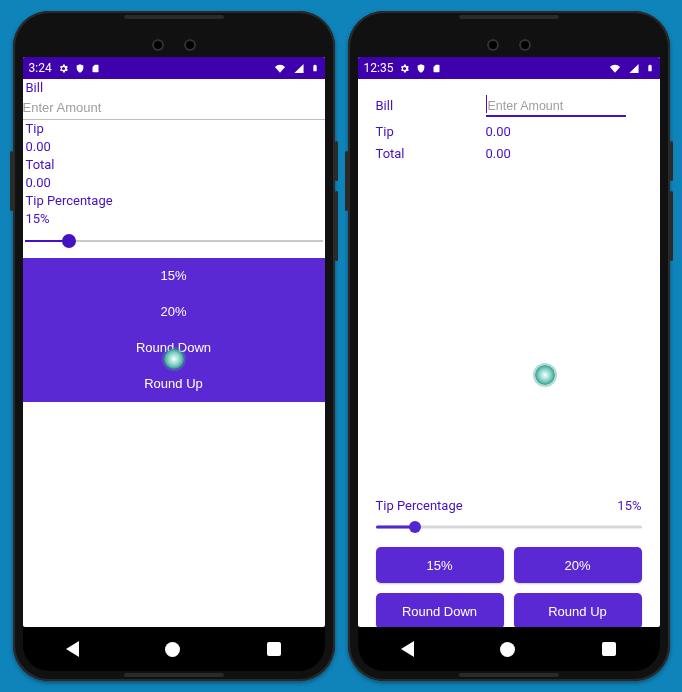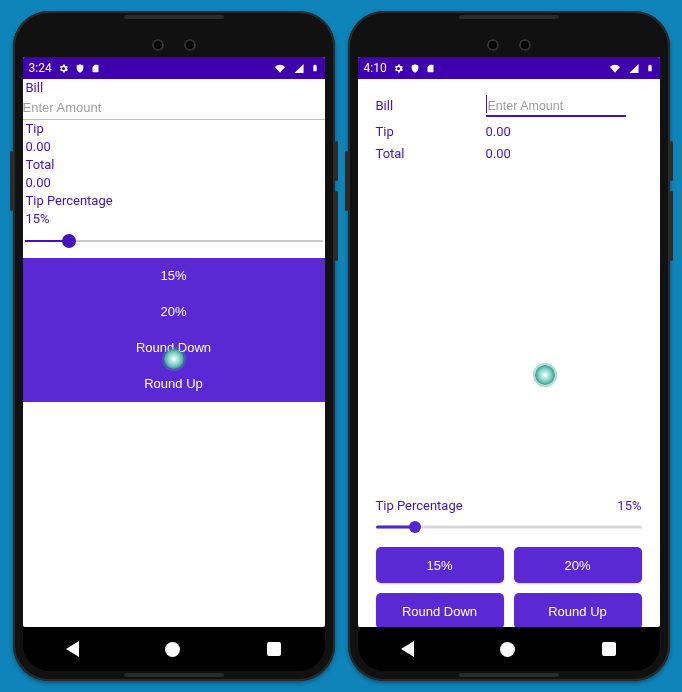--- a/index.html
+++ b/index.html
@@ -245,21 +245,21 @@
       <span></span>
     </div>
   <div class="side-btn left"></div>
   <div class="side-btn right1"></div>
   <div class="side-btn right2"></div>
 
   <div class="screen">
 
     <div class="status">
       <div class="left">
-        <span>4:10</span>
+        <span>12:35</span>
         <svg width="11" height="11" viewBox="0 0 24 24" fill="#fff">
             <path d="M19.4 13a7.5 7.5 0 0 0 .1-1 7.5 7.5 0 0 0-.1-1l2.1-1.6-2-3.4-2.5 1a7.6 7.6 0 0 0-1.7-1l-.4-2.6h-4l-.4 2.6a7.6 7.6 0 0 0-1.7 1l-2.5-1-2 3.4L6.5 11a7.5 7.5 0 0 0-.1 1 7.5 7.5 0 0 0 .1 1l-2.1 1.6 2 3.4 2.5-1a7.6 7.6 0 0 0 1.7 1l.4 2.6h4l.4-2.6a7.6 7.6 0 0 0 1.7-1l2.5 1 2-3.4Zm-7.4 2.5A3.5 3.5 0 1 1 15.5 12 3.5 3.5 0 0 1 12 15.5Z"></path>
           </svg>
         <svg width="10" height="11" viewBox="0 0 24 24" fill="#fff">
             <path d="M12 2 4 5v6c0 5 3.4 9.7 8 11 4.6-1.3 8-6 8-11V5Z"></path>
           </svg>
         <svg width="9" height="11" viewBox="0 0 24 24" fill="#fff">
             <path d="M18 2h-8L4 8v12a2 2 0 0 0 2 2h12a2 2 0 0 0 2-2V4a2 2 0 0 0-2-2Z"></path>
           </svg>
       </div>

